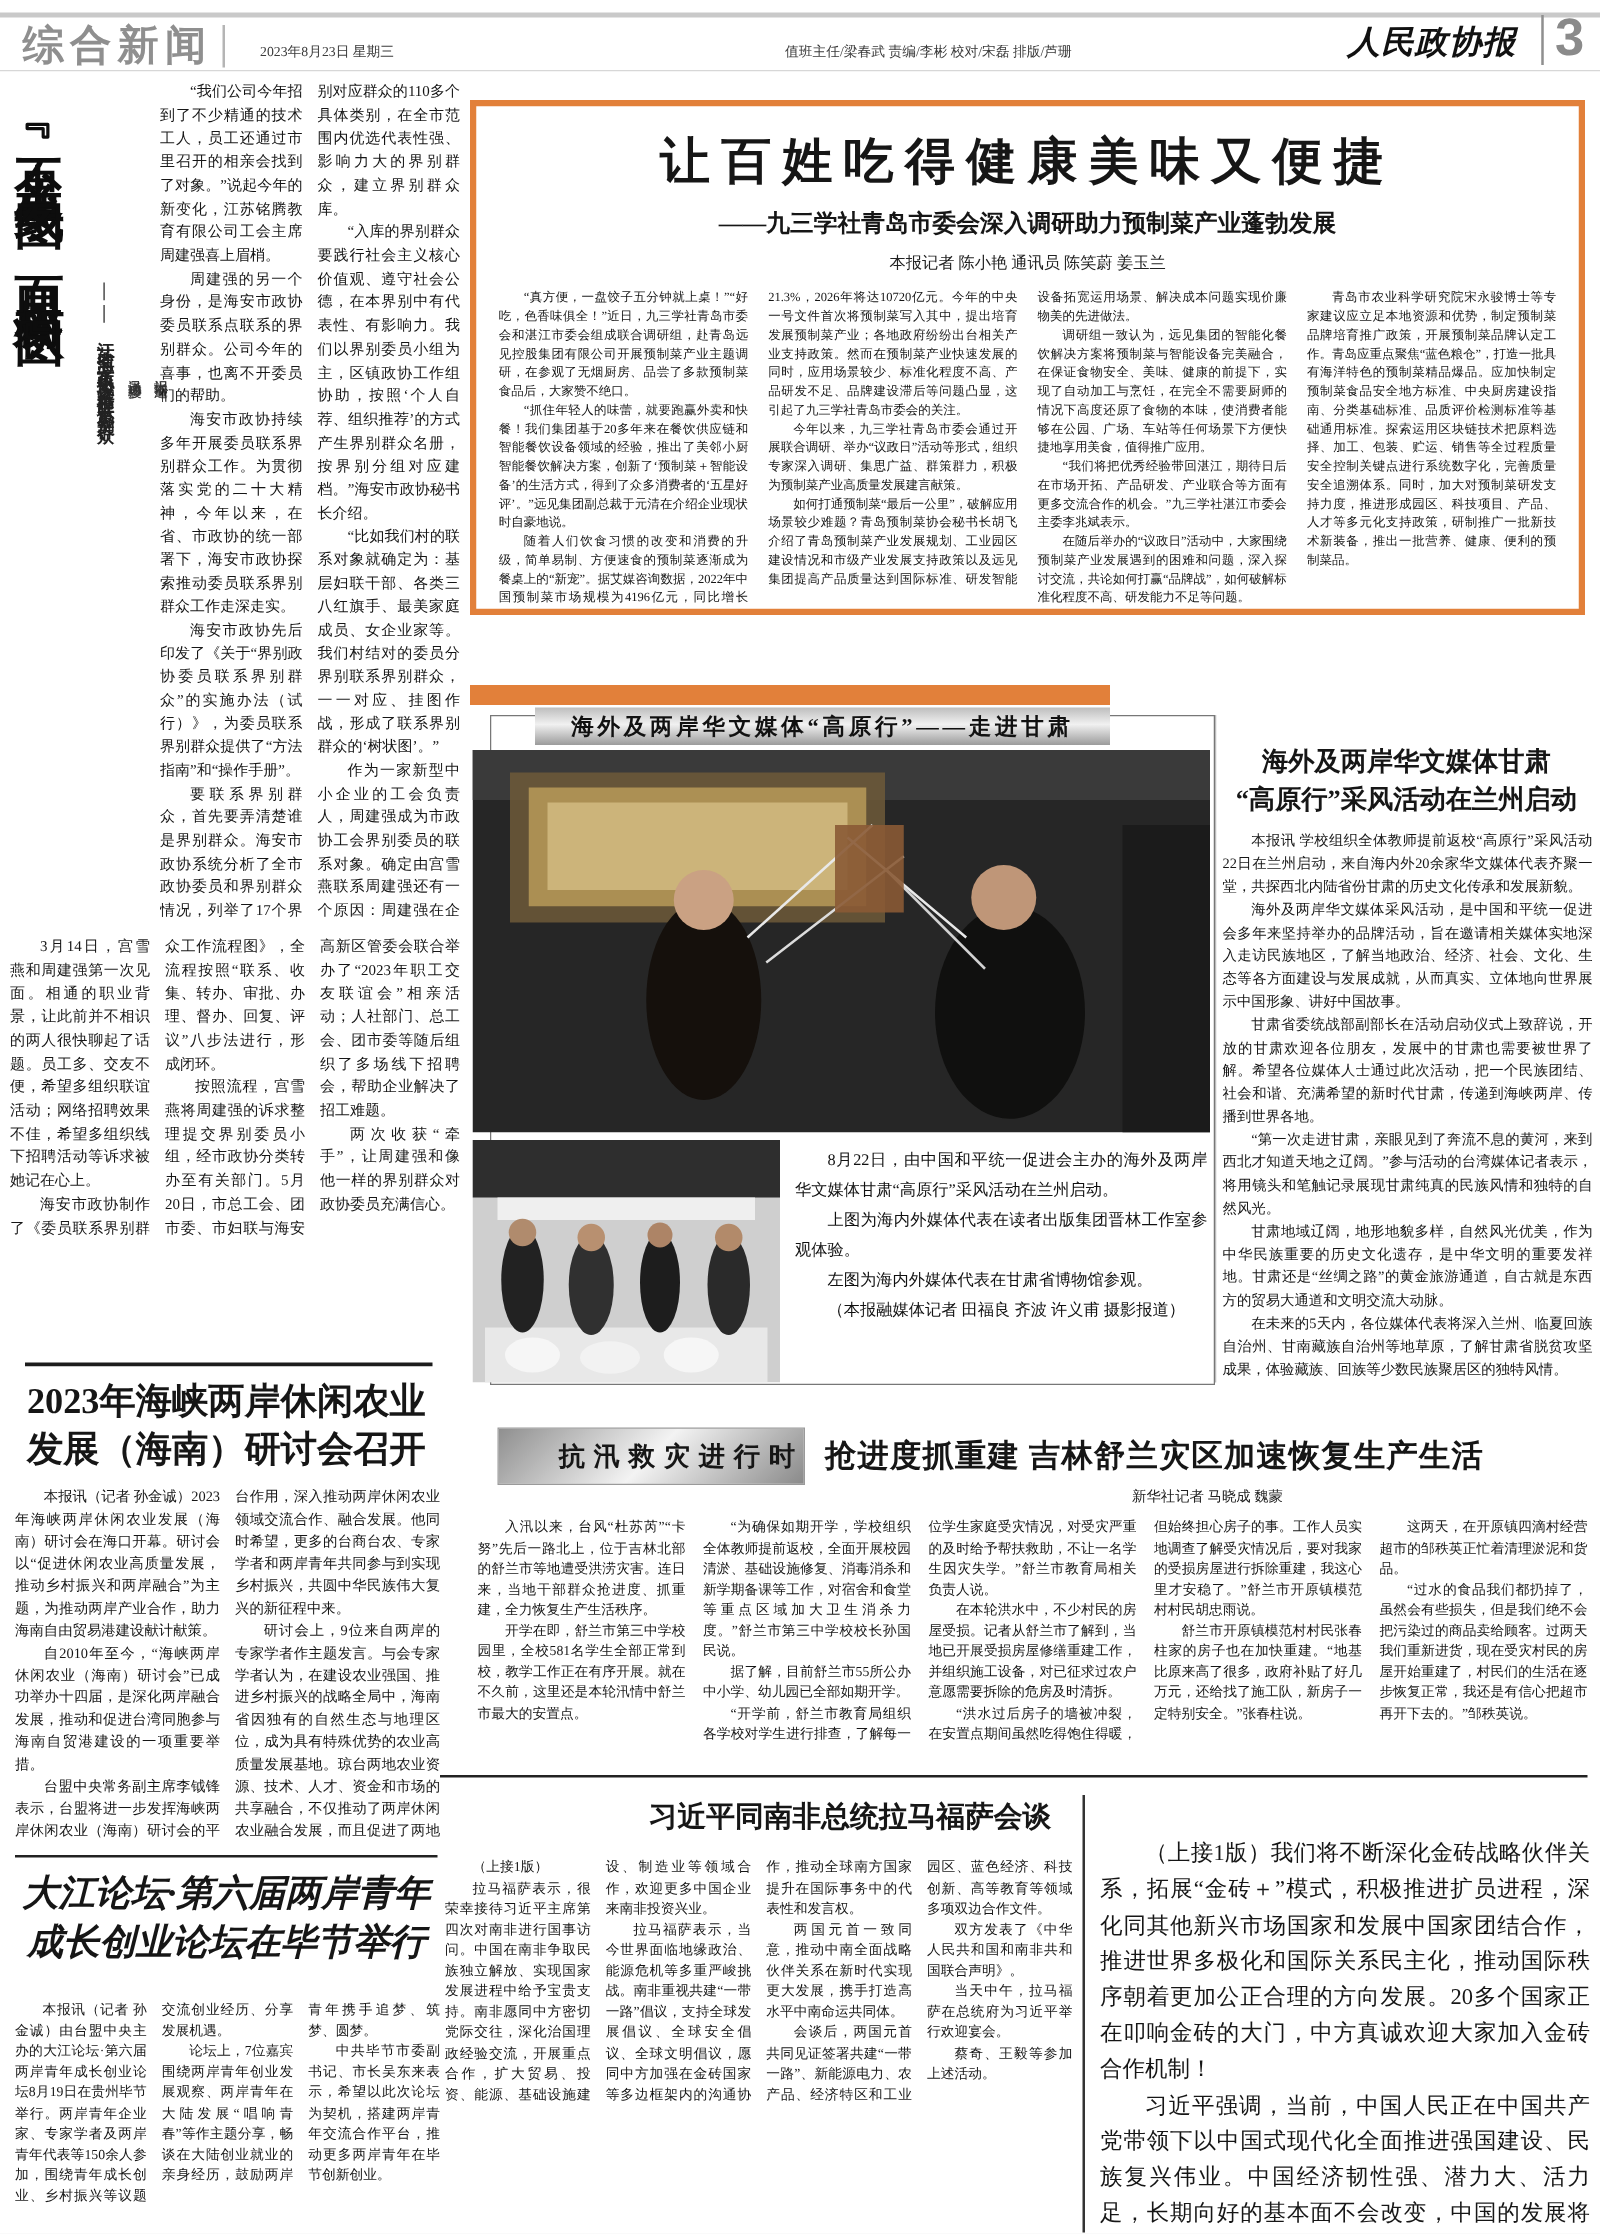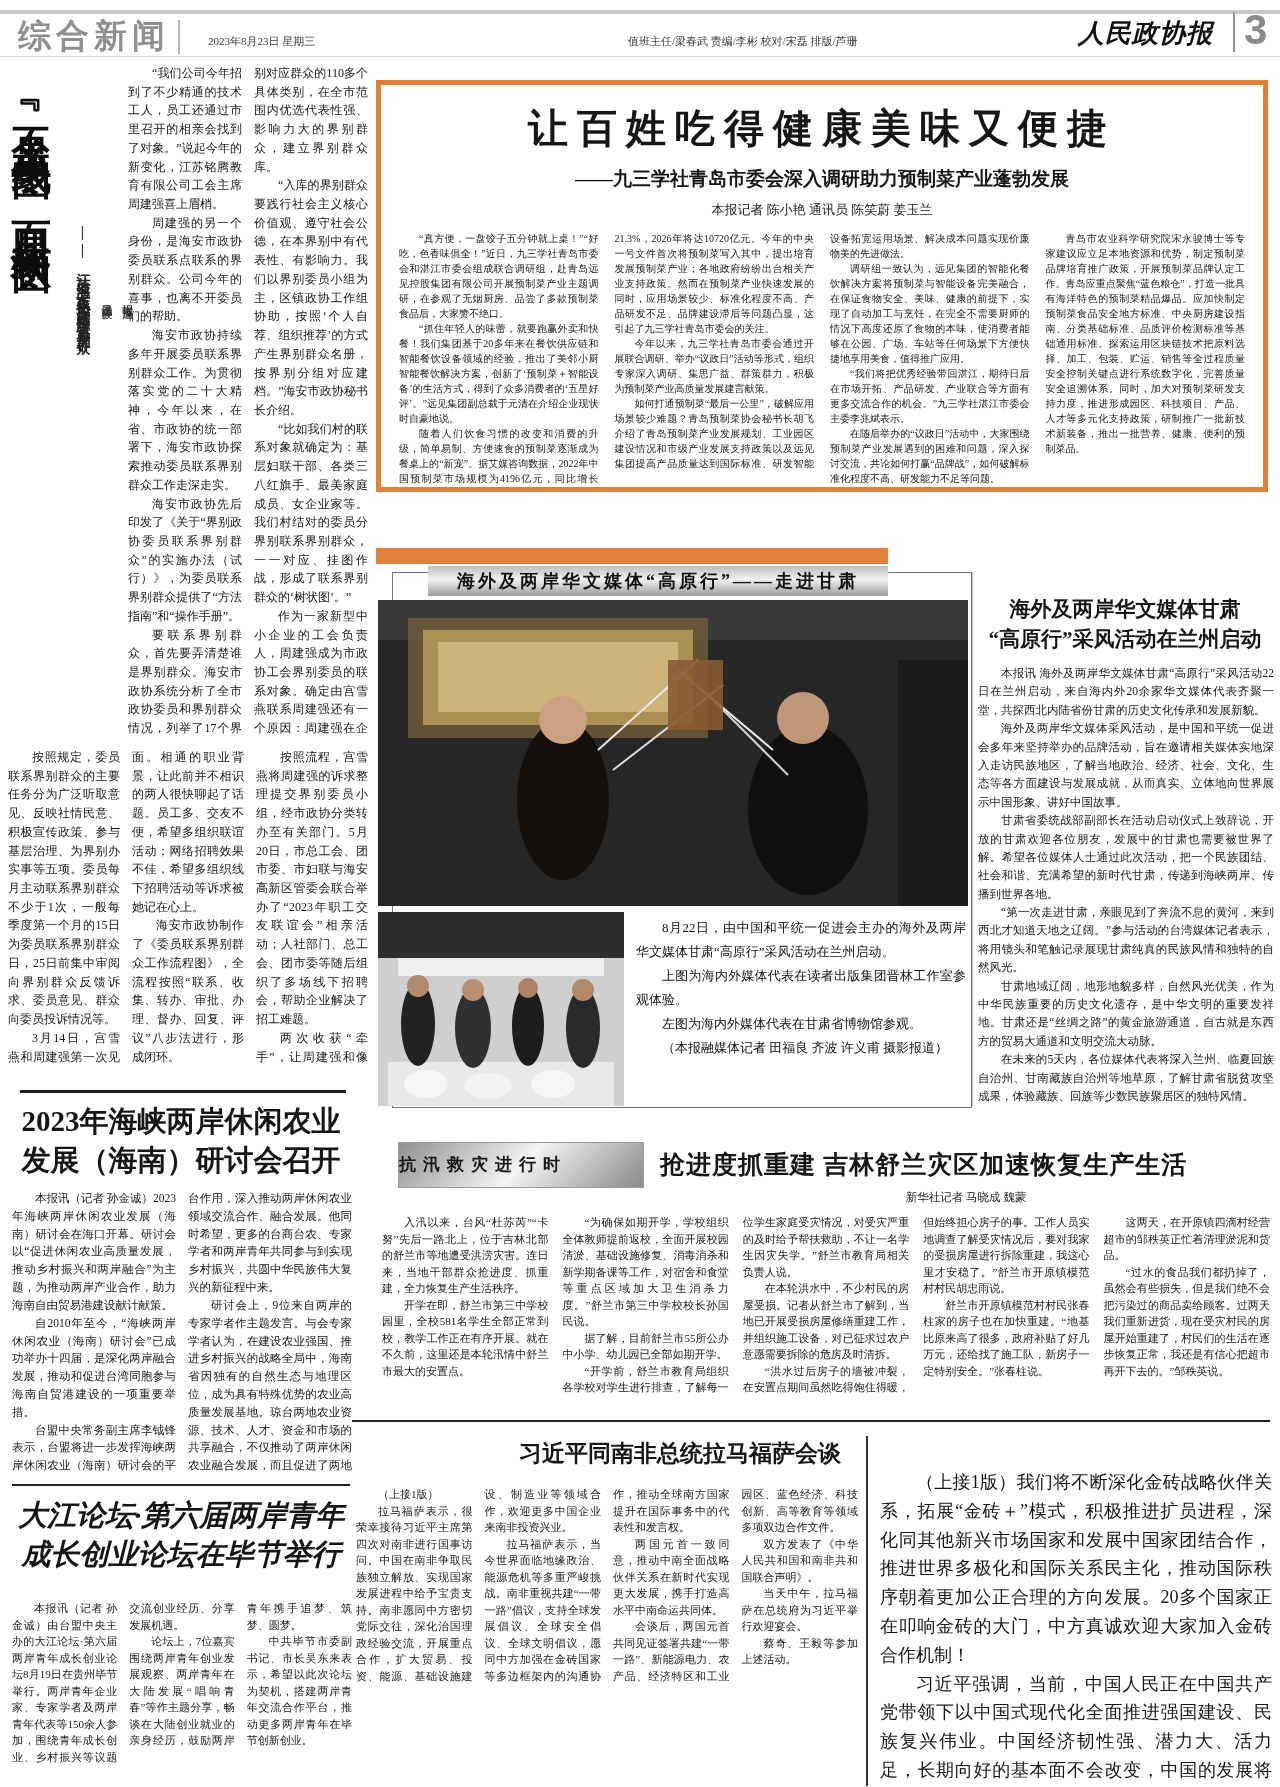--- a/index.html
+++ b/index.html
@@ -45,21 +45,21 @@
   .vsep{left:972px;top:572px;width:1px;height:534px;background:#bbb;}
   
   .ghead{left:978px;top:594px;width:294px;text-align:center;font-size:21px;font-weight:bold;line-height:1.45;}
   .gbody{left:978px;top:664px;width:296px;height:442px;font-size:11.5px;line-height:1.6;overflow:hidden;}
   
   .hnhead{left:12px;top:1102px;width:338px;text-align:center;font-size:29px;font-weight:bold;line-height:1.35;}
   .hnbody{left:12px;top:1190px;width:340px;height:288px;column-count:2;column-gap:12px;font-size:11.5px;line-height:1.55;}
   .hnrule{left:12px;top:1484px;width:338px;height:2px;background:#222;}
   
   .badge{left:398px;top:1142px;width:244px;height:44px;background:linear-gradient(135deg,#8f8f8f,#f3f3f3 50%,#8a8a8a);
-         border:1px solid #9a9a9a;text-align:left;line-height:44px;font-size:17px;font-weight:bold;letter-spacing:7px;}
+         border:1px solid #9a9a9a;text-align:right;line-height:44px;font-size:21px;font-weight:bold;letter-spacing:7px;}
   .flhead{left:660px;top:1148px;width:612px;font-size:25px;font-weight:bold;letter-spacing:1px;}
   .flby{left:660px;top:1190px;width:612px;text-align:center;font-size:11.5px;color:#222;}
   .flbody{left:382px;top:1214px;width:888px;height:200px;column-count:5;column-gap:14px;font-size:11px;line-height:1.5;overflow:hidden;}
   .flrule{left:352px;top:1420px;width:918px;height:2px;background:#222;}
   
   .djhead{left:12px;top:1496px;width:338px;text-align:center;font-size:29px;font-weight:bold;line-height:1.35;font-style:italic;}
   .djbody{left:12px;top:1600px;width:340px;height:182px;column-count:3;column-gap:12px;font-size:11px;line-height:1.5;overflow:hidden;}
   
   .xihead{left:480px;top:1438px;width:400px;text-align:center;font-size:23px;font-weight:bold;}
   .xibody{left:356px;top:1486px;width:502px;height:296px;column-count:4;column-gap:12px;font-size:11px;line-height:1.5;overflow:hidden;}
@@ -91,21 +91,20 @@
       <p>“我们公司今年招到了不少精通的技术工人，员工还通过市里召开的相亲会找到了对象。”说起今年的新变化，江苏铭腾教育有限公司工会主席周建强喜上眉梢。</p>
       <p>周建强的另一个身份，是海安市政协委员联系点联系的界别群众。公司今年的喜事，也离不开委员们的帮助。</p>
       <p>海安市政协持续多年开展委员联系界别群众工作。为贯彻落实党的二十大精神，今年以来，在省、市政协的统一部署下，海安市政协探索推动委员联系界别群众工作走深走实。</p>
       <p>海安市政协先后印发了《关于“界别政协委员联系界别群众”的实施办法（试行）》，为委员联系界别群众提供了“方法指南”和“操作手册”。</p>
       <p>要联系界别群众，首先要弄清楚谁是界别群众。海安市政协系统分析了全市政协委员和界别群众情况，列举了17个界别对应群众的110多个具体类别，在全市范围内优选代表性强、影响力大的界别群众，建立界别群众库。</p>
       <p>“入库的界别群众要践行社会主义核心价值观、遵守社会公德，在本界别中有代表性、有影响力。我们以界别委员小组为主，区镇政协工作组协助，按照‘个人自荐、组织推荐’的方式产生界别群众名册，按界别分组对应建档。”海安市政协秘书长介绍。</p>
       <p>“比如我们村的联系对象就确定为：基层妇联干部、各类三八红旗手、最美家庭成员、女企业家等。我们村结对的委员分界别联系界别群众，一一对应、挂图作战，形成了联系界别群众的‘树状图’。”</p>
       <p>作为一家新型中小企业的工会负责人，周建强成为市政协工会界别委员的联系对象。确定由宫雪燕联系周建强还有一个原因：周建强在企业负责工会工作，宫雪燕恰好供职于金融界别。</p>
     </div>
   <div class="abs lbody2 cols jt hid">
-      <p>按照规定，委员联系界别群众的主要任务分为广泛听取意见、反映社情民意、积极宣传政策、参与基层治理、为界别办实事等五项。委员每月主动联系界别群众不少于1次，一般每季度第一个月的15日为委员联系界别群众日，25日前集中审阅向界别群众反馈诉求、委员意见、群众向委员投诉情况等。</p>
       <p>3月14日，宫雪燕和周建强第一次见面。相通的职业背景，让此前并不相识的两人很快聊起了话题。员工多、交友不便，希望多组织联谊活动；网络招聘效果不佳，希望多组织线下招聘活动等诉求被她记在心上。</p>
       <p>海安市政协制作了《委员联系界别群众工作流程图》，全流程按照“联系、收集、转办、审批、办理、督办、回复、评议”八步法进行，形成闭环。</p>
       <p>按照流程，宫雪燕将周建强的诉求整理提交界别委员小组，经市政协分类转办至有关部门。5月20日，市总工会、团市委、市妇联与海安高新区管委会联合举办了“2023年职工交友联谊会”相亲活动；人社部门、总工会、团市委等随后组织了多场线下招聘会，帮助企业解决了招工难题。</p>
       <p>两次收获“牵手”，让周建强和像他一样的界别群众对政协委员充满信心。</p>
     </div>
   <div class="abs lrule"></div>
 
   <div class="abs mainbox">
     <div class="mainhead">让百姓吃得健康美味又便捷</div>
     <div class="mainsub">——九三学社青岛市委会深入调研助力预制菜产业蓬勃发展</div>
@@ -173,21 +172,21 @@
       <p>左图为海内外媒体代表在甘肃省博物馆参观。</p>
       <p>（本报融媒体记者 田福良 齐波 许义甫 摄影报道）</p>
     </div>
   <div class="abs vsep"></div>
 
   <div class="abs ghead">
     <div>海外及两岸华文媒体甘肃</div>
     <div>“高原行”采风活动在兰州启动</div>
   </div>
   <div class="abs gbody flow jt hid">
-      <p>本报讯  海外及两岸华文媒体甘肃“高原行”采风活动22日在兰州启动，来自海内外20余家华文媒体代表齐聚一堂，共探西北内陆省份甘肃的历史文化传承和发展新貌。</p>
+      <p>本报讯  学校组织全体教师提前返校“高原行”采风活动22日在兰州启动，来自海内外20余家华文媒体代表齐聚一堂，共探西北内陆省份甘肃的历史文化传承和发展新貌。</p>
       <p>海外及两岸华文媒体采风活动，是中国和平统一促进会多年来坚持举办的品牌活动，旨在邀请相关媒体实地深入走访民族地区，了解当地政治、经济、社会、文化、生态等各方面建设与发展成就，从而真实、立体地向世界展示中国形象、讲好中国故事。</p>
       <p>甘肃省委统战部副部长在活动启动仪式上致辞说，开放的甘肃欢迎各位朋友，发展中的甘肃也需要被世界了解。希望各位媒体人士通过此次活动，把一个民族团结、社会和谐、充满希望的新时代甘肃，传递到海峡两岸、传播到世界各地。</p>
       <p>“第一次走进甘肃，亲眼见到了奔流不息的黄河，来到西北才知道天地之辽阔。”参与活动的台湾媒体记者表示，将用镜头和笔触记录展现甘肃纯真的民族风情和独特的自然风光。</p>
       <p>甘肃地域辽阔，地形地貌多样，自然风光优美，作为中华民族重要的历史文化遗存，是中华文明的重要发祥地。甘肃还是“丝绸之路”的黄金旅游通道，自古就是东西方的贸易大通道和文明交流大动脉。</p>
       <p>在未来的5天内，各位媒体代表将深入兰州、临夏回族自治州、甘南藏族自治州等地草原，了解甘肃省脱贫攻坚成果，体验藏族、回族等少数民族聚居区的独特风情。</p>
     </div>
 
   <div class="abs hnhead">
     <div>2023年海峡两岸休闲农业</div>
     <div>发展（海南）研讨会召开</div>

